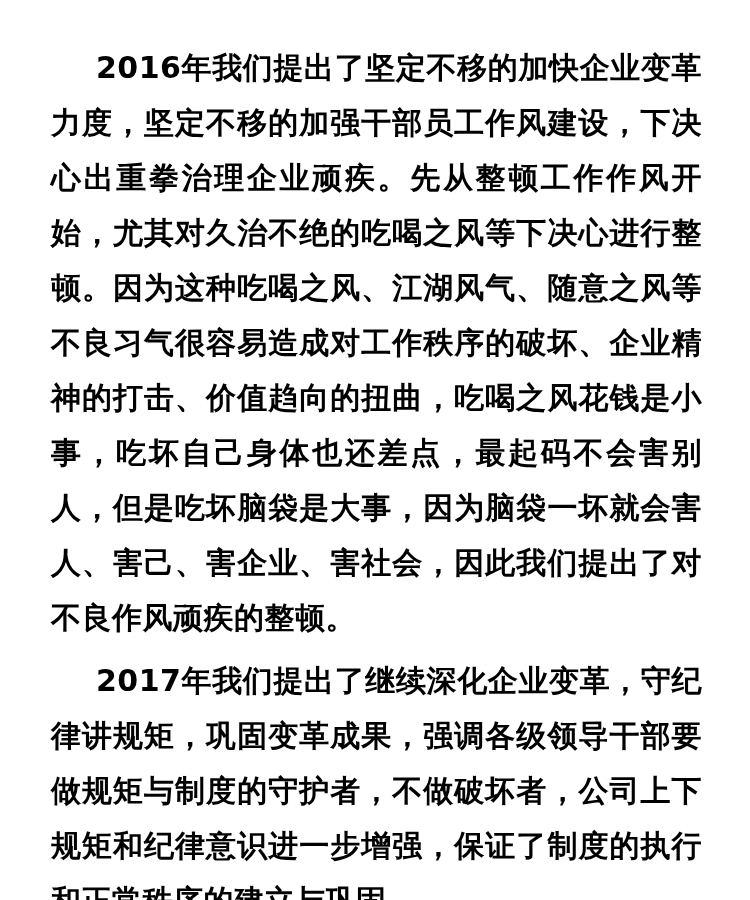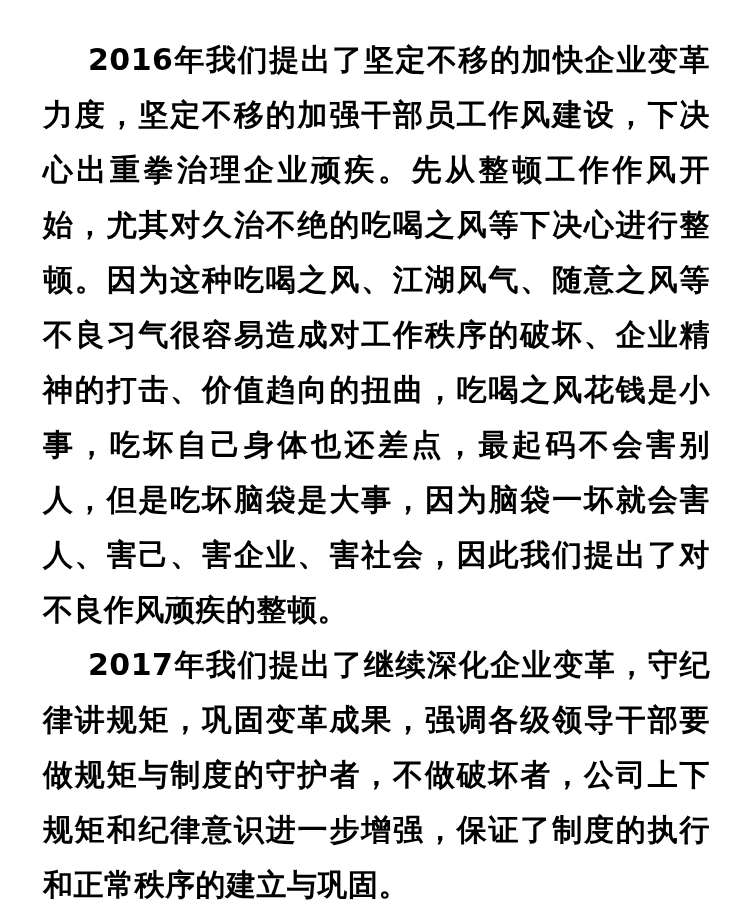--- a/index.html
+++ b/index.html
@@ -21,21 +21,21 @@
     font-family: "DejaVu Sans", "Liberation Sans", sans-serif;
     font-weight: 700;
     font-size: 30px;
     line-height: 55px;
     color: #000000;
     text-align: justify;
     text-justify: inter-ideograph;
     letter-spacing: 0.5px;
   }
   .content p {
-    margin: 0;
+    margin: 8px;
     padding: 0;
     text-indent: 45px;
     word-break: break-all;
   }
 </style>
 </head>
 <body>
 
 <div class="page">
   <div class="content">

